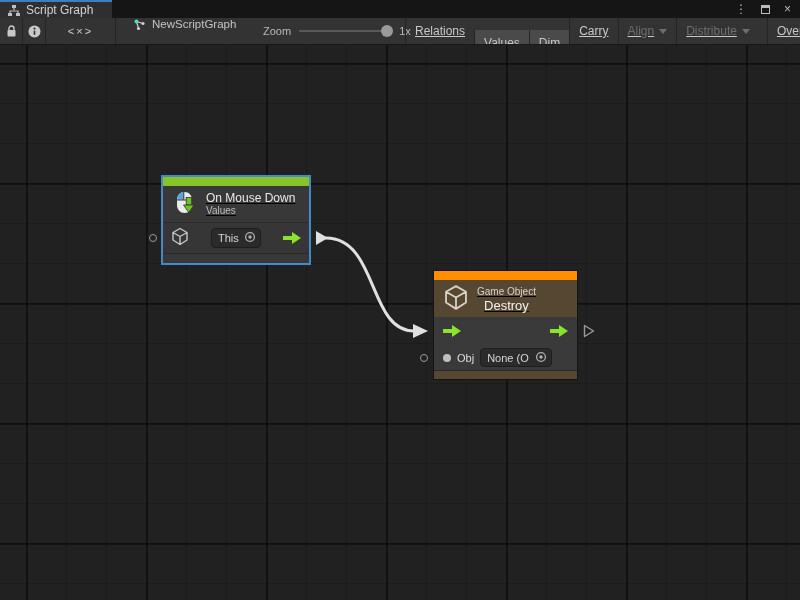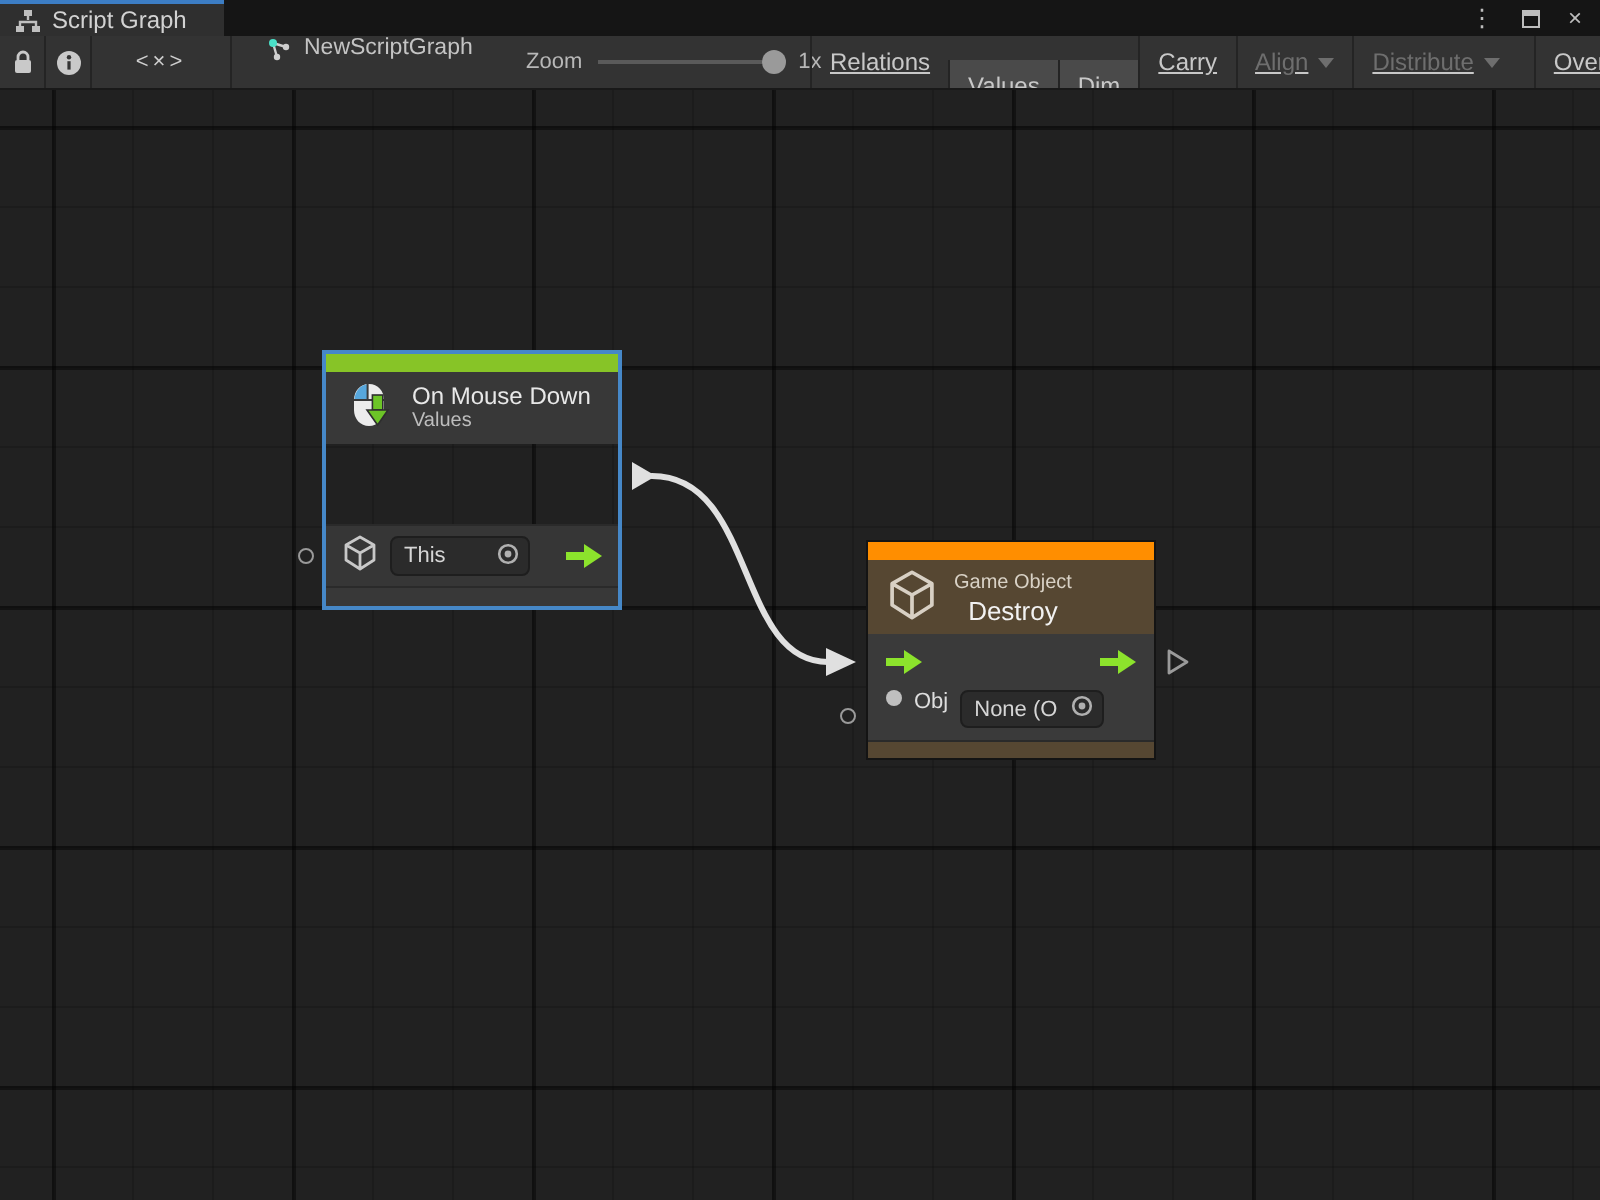--- a/index.html
+++ b/index.html
@@ -55,40 +55,40 @@
               linear-gradient(90deg, rgba(0,0,0,0.15) 0px, rgba(0,0,0,0.15) 1px, transparent 1px),
               linear-gradient(180deg, rgba(0,0,0,0.15) 0px, rgba(0,0,0,0.15) 1px, transparent 1px);
             background-size:120px 120px, 120px 120px, 40px 40px, 40px 40px;
             background-position:26px 18px; }
   .wires { position:absolute; left:0; top:0; }
 
   
   .node { position:absolute; font-size:12px; }
   .node .strip { height:9px; }
   .node .header { display:flex; align-items:center; gap:8px; padding:0 9px; }
-  .node .titles { display:flex; flex-direction:column; justify-content:center; }
+  .node .titles { display:flex; flex-direction:column; justify-content:center;text-decoration:underline; }
 
   .event-node { left:161px; top:130px; width:150px; border:2px solid #4688C8; }
   .event-node .strip { background:#87C427; }
   .event-node .header { height:36px; background:#383838; }
   .event-node .title { color:#E8E8E8; font-size:12px; line-height:14px; }
   .event-node .subtitle { color:#BDBDBD; font-size:10px; line-height:12px; }
-  .event-node .body-row { position:relative; display:flex; align-items:center; gap:6px;
+  .event-node .body-row { position:relative; display:flex; align-items:center; gap:22px;
                           height:31px; background:#363636; border-top:1px solid #2A2A2A;
-                          padding:0 8px;margin-top:40px; }
+                          padding:0 8px; }
   .event-node .footer { height:10px; background:#383838; border-top:1px solid #2A2A2A; }
 
   .destroy-node { left:433px; top:225px; width:145px; border:1px solid #141414; }
   .destroy-node .strip { background:#FF8E00; }
   .destroy-node .header { height:37px; background:#564732;text-align:center; }
   .destroy-node .category { color:#D9D2C6; font-size:10px; line-height:13px; }
   .destroy-node .title { color:#F2F2F2; font-size:13px; line-height:15px; }
   .destroy-node .row1 { position:relative; display:flex; align-items:center;
                         height:28px; background:#3A3A3A; padding:0 9px; }
-  .destroy-node .row2 { position:relative; display:flex; gap:6px;
+  .destroy-node .row2 { position:relative; display:flex; align-items:center; gap:6px;
                         height:25px; background:#3A3A3A; padding:0 9px; }
   .destroy-node .footer { height:9px; background:#564732; border-top:1px solid #2A2A2A; }
 
   .field { display:flex; align-items:center; justify-content:space-between;
            height:20px; background:#2B2B2B; border:1px solid #1E1E1E; border-radius:4px;
            padding:0 4px 0 6px; color:#D6D6D6; font-size:11px; }
   .field .ftext { overflow:hidden; white-space:nowrap; }
   .event-node .field { width:70px; }
   .destroy-node .field { width:72px; height:19px; }
 

